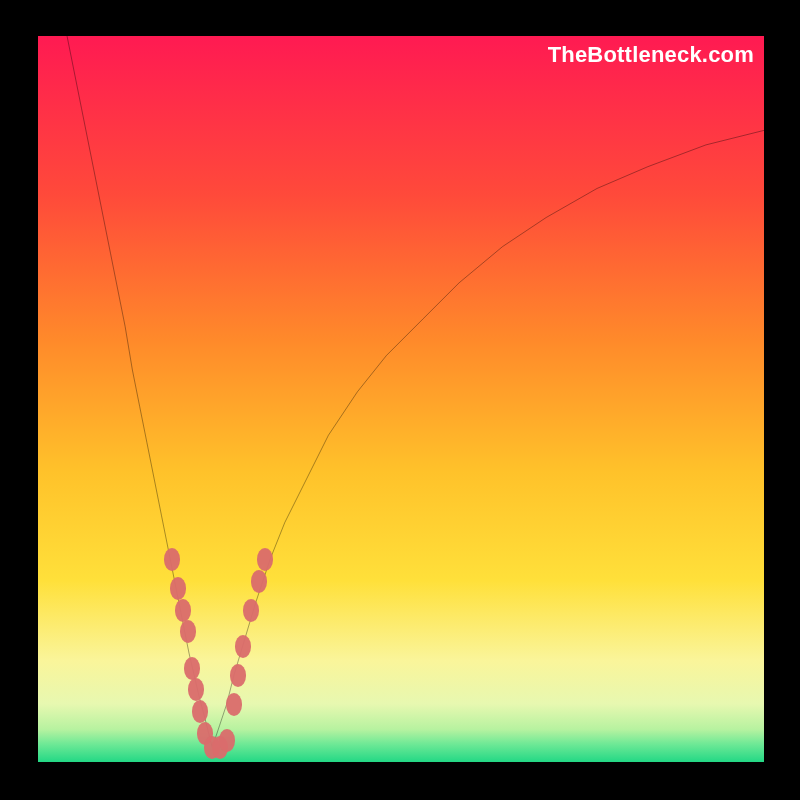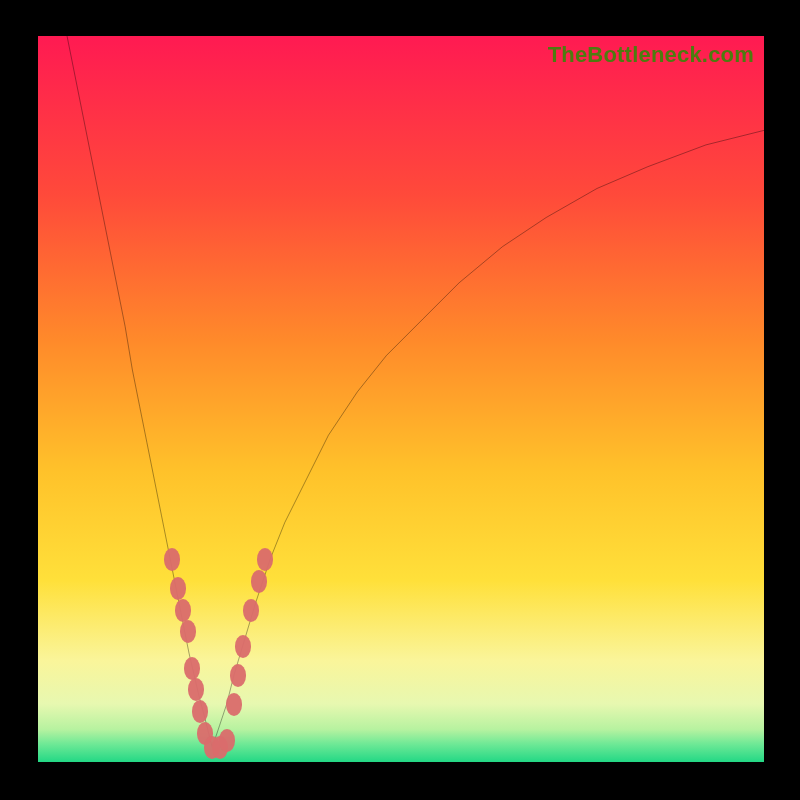--- a/index.html
+++ b/index.html
@@ -31,21 +31,21 @@
     position: absolute;
     left: 0;
     top: 0;
     width: 100%;
     height: 100%;
   }
   .watermark {
     position: absolute;
     top: 6px;
     right: 10px;
-    color: #4d7c0f;
+    color: #ffffff;
     font-size: 22px;
     font-weight: 600;
     letter-spacing: 0.2px;
     user-select: none;
   }
   .curves {
     position: absolute;
     left: 0;
     top: 0;
     width: 100%;

